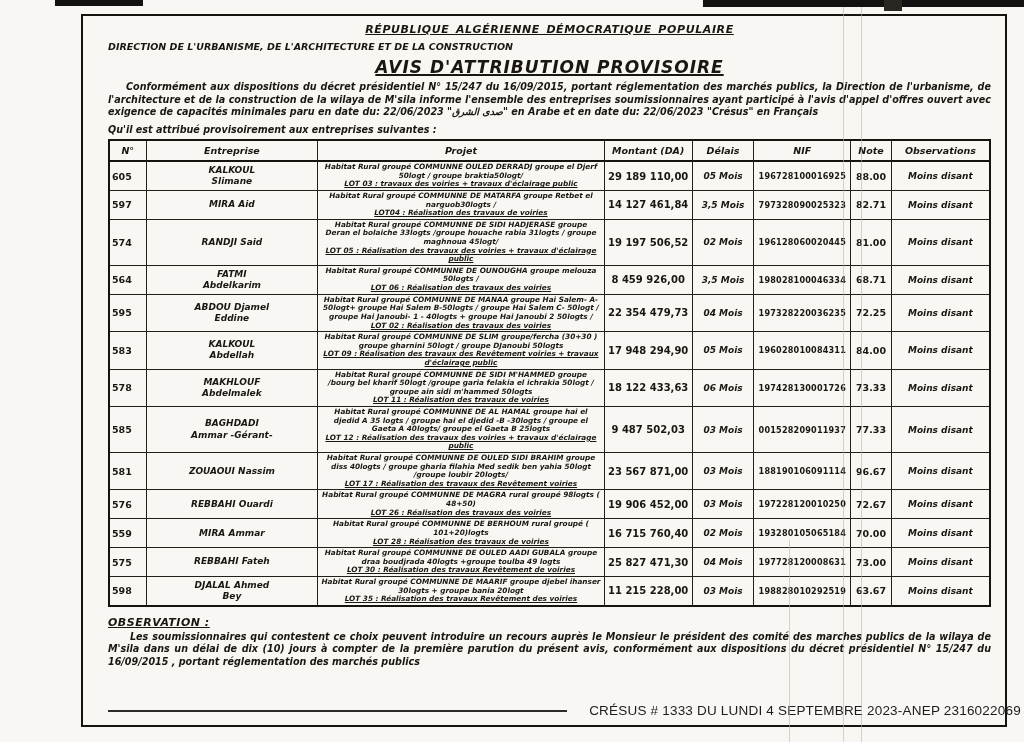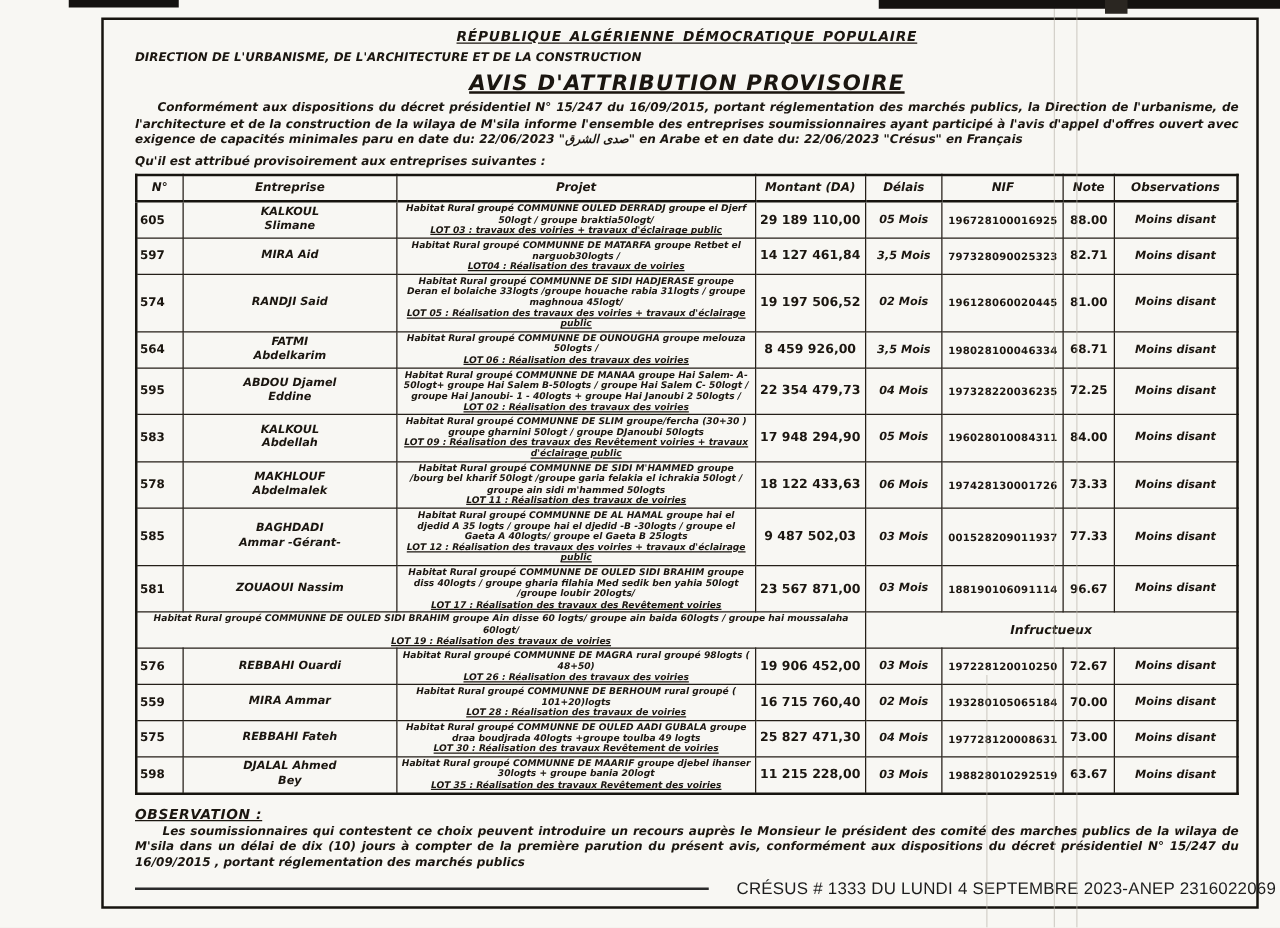--- a/index.html
+++ b/index.html
@@ -249,27 +249,20 @@
               <div class="pdesc">Habitat Rural groupé COMMUNNE DE OULED SIDI BRAHIM  groupe diss 40logts   / groupe gharia  filahia Med sedik ben yahia 50logt /groupe  loubir 20logts/</div>
               <div class="plot">LOT 17 :  Réalisation des travaux des Revêtement  voiries</div>
             </td>
             <td class="c-mont">23 567 871,00</td>
             <td class="c-del">03 Mois</td>
             <td class="c-nif">188190106091114</td>
             <td class="c-note">96.67</td>
             <td class="c-obs">Moins disant</td>
           </tr>
           <tr>
-            <td class="c-proj" colspan="4">
-              <div class="pdesc">Habitat Rural groupé COMMUNNE DE OULED SIDI BRAHIM   groupe  Ain disse 60 logts/ groupe  ain baida 60logts / groupe  hai moussalaha 60logt/</div>
-              <div class="plot">LOT 19 :  Réalisation des travaux de voiries</div>
-            </td>
-            <td class="infr-status" colspan="4">Infructueux</td>
-          </tr>
-          <tr>
             <td class="c-no">576</td>
             <td class="c-ent">REBBAHI Ouardi</td>
             <td class="c-proj">
               <div class="pdesc">Habitat Rural groupé COMMUNNE DE MAGRA  rural groupé 98logts ( 48+50)</div>
               <div class="plot">LOT 26 :  Réalisation des travaux des voiries</div>
             </td>
             <td class="c-mont">19 906 452,00</td>
             <td class="c-del">03 Mois</td>
             <td class="c-nif">197228120010250</td>
             <td class="c-note">72.67</td>

